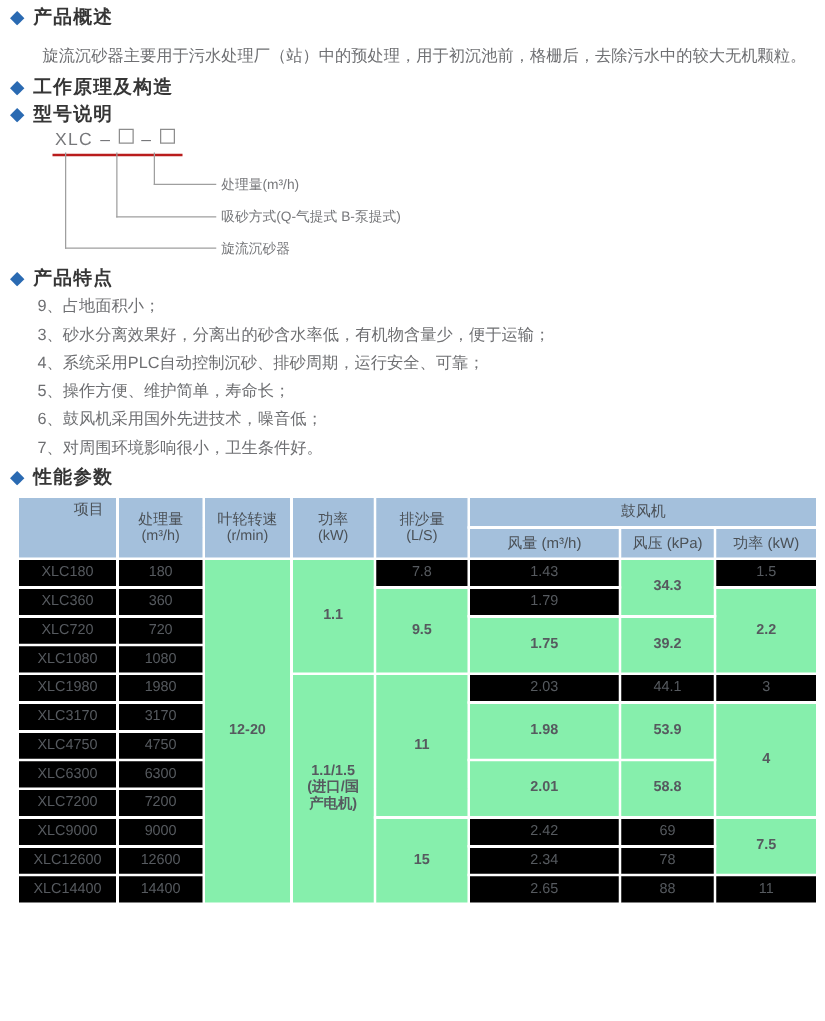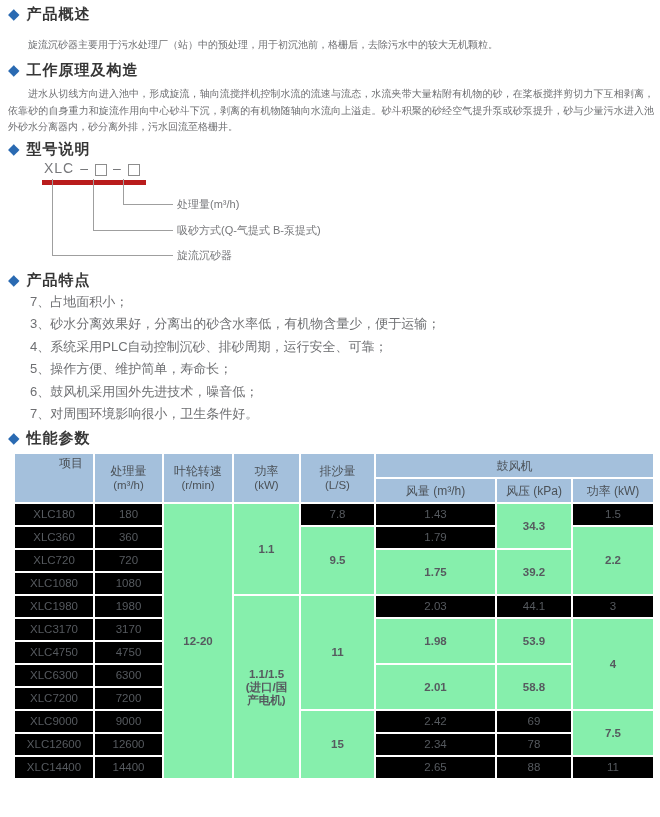--- a/index.html
+++ b/index.html
@@ -3,30 +3,30 @@
 <meta charset="utf-8">
 <style>
   html,body{margin:0;padding:0;background:#ffffff;}
   body{font-family:"Liberation Sans","DejaVu Sans",sans-serif;}
   .page{width:660px;height:817px;box-sizing:border-box;padding:4px 6px 0 8px;background:#fff;overflow:hidden;position:relative;}
 
   .sec-head{display:flex;align-items:center;gap:7px;}
   .diamond{color:#2a6ab2;font-size:15px;line-height:19px;}
   .sec-title{font-size:15px;font-weight:bold;color:#363636;letter-spacing:1px;line-height:19px;}
 
-  .para{margin:0;font-size:10px;color:#6e6f72;text-indent:2em;text-align:justify;}
+  .para{margin:0;font-size:13px;color:#6e6f72;text-indent:2em;text-align:justify;}
   .para.one-line{margin-top:13px;line-height:18px;}
   .para.multi{margin-top:7px;line-height:16.5px;}
 
   .mt6{margin-top:6px;} .mt3{margin-top:3px;} .mt2{margin-top:2px;}
 
   
   .diagram{position:relative;height:104px;margin:2px 0 0 26px;color:#77787b;}
-  .code-line{position:absolute;left:8px;top:0;display:inline-flex;align-items:flex-end;gap:6px;
-             border-bottom:5px solid #b91c1c;padding:0 6px 4px 2px;font-size:14px;letter-spacing:1px;color:#77787b;}
+  .code-line{position:absolute;left:8px;top:0;display:inline-flex;align-items:flex-start;gap:6px;
+             border-bottom:2px solid #b91c1c;padding:0 6px 4px 2px;font-size:14px;letter-spacing:1px;color:#77787b;}
   .code-box{width:10px;height:10px;border:1px solid #8d8d8d;display:inline-block;background:transparent;}
   .conn{position:absolute;border-left:1px solid #9f9f9f;border-bottom:1px solid #9f9f9f;}
   .conn-qty{left:89px;top:19px;width:49px;height:25px;}
   .conn-mode{left:59px;top:19px;width:79px;height:51px;}
   .conn-product{left:18px;top:19px;width:120px;height:76px;}
   .dlabel{position:absolute;left:143px;font-size:11px;color:#77787b;white-space:nowrap;}
   .dlabel-qty{top:37px;} .dlabel-mode{top:63px;} .dlabel-product{top:88px;}
 
   
   .features{list-style:none;margin:2px 0 0 0;padding:0 0 0 22px;}
@@ -51,21 +51,20 @@
   <div class="sec-head">
     <span class="diamond">◆</span>
     <span class="sec-title">产品概述</span>
   </div>
   <p class="para one-line">旋流沉砂器主要用于污水处理厂（站）中的预处理，用于初沉池前，格栅后，去除污水中的较大无机颗粒。</p>
 
   <div class="sec-head mt6">
     <span class="diamond">◆</span>
     <span class="sec-title">工作原理及构造</span>
   </div>
-  <p class="para multi">进水从切线方向进入池中，形成旋流，轴向流搅拌机控制水流的流速与流态，水流夹带大量粘附有机物的砂，在桨板搅拌剪切力下互相剥离，依靠砂的自身重力和旋流作用向中心砂斗下沉，剥离的有机物随轴向水流向上溢走。砂斗积聚的砂经空气提升泵或砂泵提升，砂与少量污水进入池外砂水分离器内，砂分离外排，污水回流至格栅井。</p>
 
   <div class="sec-head mt3">
     <span class="diamond">◆</span>
     <span class="sec-title">型号说明</span>
   </div>
   <div class="diagram">
     <div class="code-line">
       <span>XLC</span>
       <span>–</span>
       <span class="code-box"></span>
@@ -78,21 +77,21 @@
     <div class="dlabel dlabel-qty">处理量(m³/h)</div>
     <div class="dlabel dlabel-mode">吸砂方式(Q-气提式  B-泵提式)</div>
     <div class="dlabel dlabel-product">旋流沉砂器</div>
   </div>
 
   <div class="sec-head mt6">
     <span class="diamond">◆</span>
     <span class="sec-title">产品特点</span>
   </div>
   <ul class="features">
-    <li>7、占地面积小；</li>
+    <li>9、占地面积小；</li>
     <li>3、砂水分离效果好，分离出的砂含水率低，有机物含量少，便于运输；</li>
     <li>4、系统采用PLC自动控制沉砂、排砂周期，运行安全、可靠；</li>
     <li>5、操作方便、维护简单，寿命长；</li>
     <li>6、鼓风机采用国外先进技术，噪音低；</li>
     <li>7、对周围环境影响很小，卫生条件好。</li>
   </ul>
 
   <div class="sec-head mt2">
     <span class="diamond">◆</span>
     <span class="sec-title">性能参数</span>

